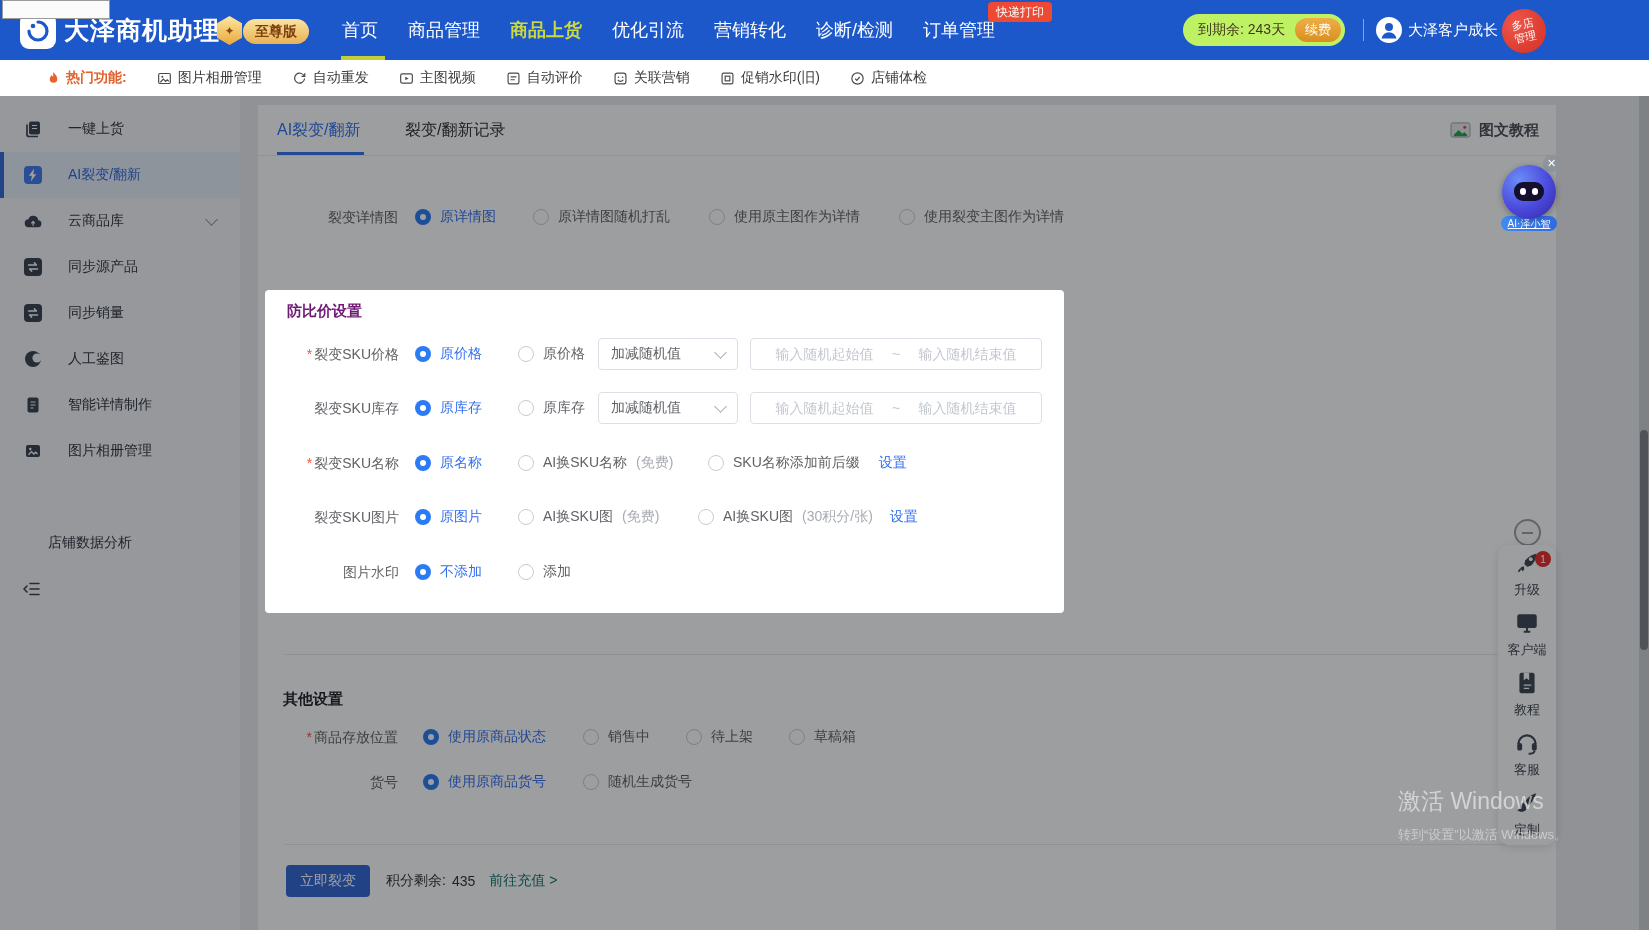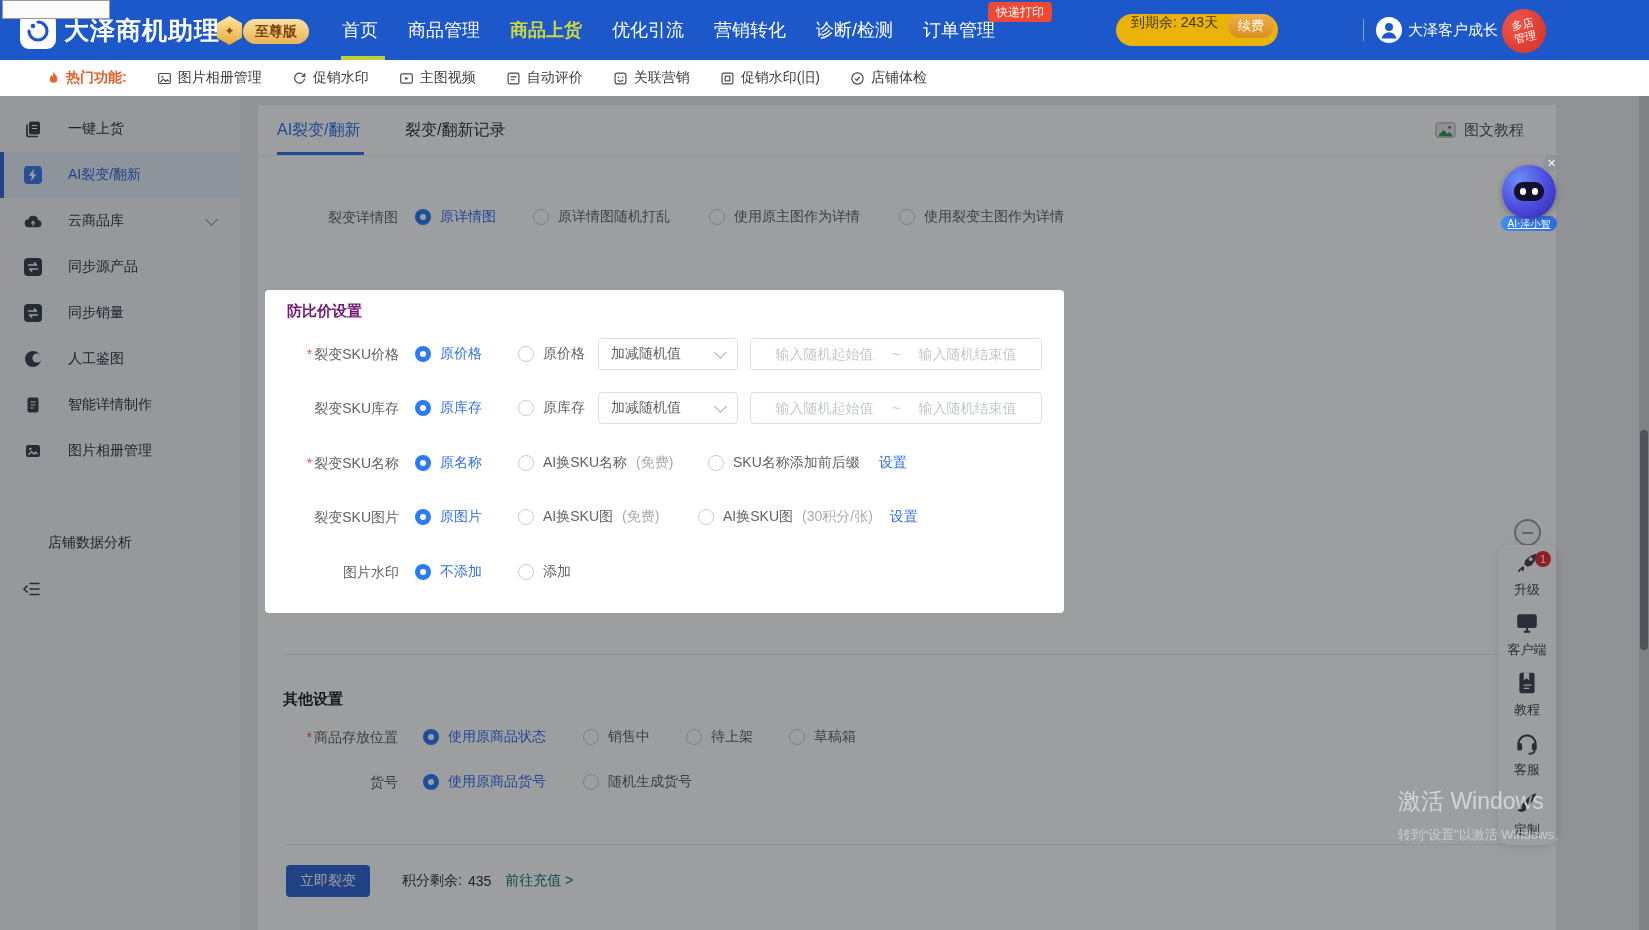--- a/index.html
+++ b/index.html
@@ -10,21 +10,21 @@
   .tooltip-remnant{position:absolute;left:2px;top:0;width:108px;height:19px;background:#fbfbfb;border:1px solid #9a9a9a;box-sizing:border-box;z-index:5;}
   .logo{position:absolute;left:20px;top:13px;width:36px;height:36px;border-radius:9px;background:#fff;display:flex;align-items:center;justify-content:center;}
   .brand{position:absolute;left:64px;top:0;height:60px;line-height:60px;color:#fff;font-size:25px;font-weight:bold;letter-spacing:1px;}
   .medal{position:absolute;left:217px;top:16px;width:25px;height:29px;background:linear-gradient(180deg,#ffe6a0,#e8a93c);clip-path:polygon(50% 0,100% 25%,100% 75%,50% 100%,0 75%,0 25%);display:flex;align-items:center;justify-content:center;color:#8a4a10;font-size:12px;}
   .edition-pill{position:absolute;left:243px;top:19px;height:25px;padding:0 12px;border-radius:13px;background:linear-gradient(180deg,#fae3a2,#e9b254);color:#7c3f0e;font-size:14px;font-weight:bold;display:flex;align-items:center;}
   .nav{position:absolute;left:342px;top:0;height:60px;display:flex;gap:30px;align-items:center;}
   .nitem{font-size:18px;color:#fff;cursor:pointer;white-space:nowrap;}
   .nitem.active{color:#ccd93f;font-weight:bold;}
   .nav-underline{position:absolute;left:341px;top:56px;width:44px;height:4px;background:#bfcf35;}
   .express-badge{position:absolute;left:988px;top:2px;padding:2px 8px;background:#ee4a33;border-radius:4px;color:#fff;font-size:12px;line-height:16px;cursor:pointer;}
-  .expiry-pill{position:absolute;left:1116px;top:14px;width:162px;height:32px;border-radius:16px;background:#eab308;display:flex;padding-left:15px;box-sizing:border-box;}
+  .expiry-pill{position:absolute;left:1183px;top:14px;width:162px;height:32px;border-radius:16px;background:#bef264;display:flex;align-items:center;padding-left:15px;box-sizing:border-box;}
   .expiry-text{font-size:14px;color:#43381f;}
   .renew-btn{margin-left:auto;margin-right:4px;width:46px;height:24px;border-radius:12px;background:linear-gradient(180deg,#efae48,#d8901e);color:#fff;font-size:13px;display:flex;align-items:center;justify-content:center;cursor:pointer;}
   .nav-divider{position:absolute;left:1363px;top:19px;width:1px;height:22px;background:rgba(255,255,255,.45);}
   .user-icon{position:absolute;left:1376px;top:17px;width:26px;height:26px;}
   .username{position:absolute;left:1408px;top:0;height:60px;line-height:60px;color:#fff;font-size:15px;}
   .multi-store{position:absolute;left:1502px;top:9px;width:44px;height:44px;border-radius:50%;background:radial-gradient(circle at 35% 30%,#f0564a,#d32f23);color:#fff;font-size:11px;line-height:13px;display:flex;flex-direction:column;align-items:center;justify-content:center;transform:rotate(-12deg);cursor:pointer;}
   
   .hotbar{position:absolute;left:0;top:60px;width:100%;height:36px;background:#fff;display:flex;align-items:center;padding-left:46px;box-sizing:border-box;gap:30px;}
   .hb-title{display:flex;align-items:center;gap:5px;color:#e0622d;font-weight:bold;font-size:14px;}
   .hb-item{display:flex;align-items:center;gap:6px;font-size:14px;color:#3c3c3c;cursor:pointer;white-space:nowrap;}
@@ -37,21 +37,21 @@
   .side-item.active .lb{color:#3168d9;}
   .side-item.noicon .lb{margin-left:48px;}
   .schev{position:absolute;right:24px;width:8px;height:8px;border-right:1.5px solid #8a8f98;border-bottom:1.5px solid #8a8f98;transform:rotate(45deg);margin-top:-4px;}
   .collapse-ic{position:absolute;left:22px;top:484px;width:20px;height:18px;cursor:pointer;}
   
   .card{position:absolute;left:258px;top:105px;width:1298px;height:825px;background:#fff;}
   .tabrow{position:absolute;left:0;top:0;right:0;height:50px;border-bottom:1px solid #ebedf0;}
   .tab1{position:absolute;left:19px;top:0;height:50px;line-height:50px;color:#3370f0;font-size:16px;cursor:pointer;}
   .tab1-line{position:absolute;left:19px;top:47px;width:87px;height:3px;background:#3370f0;}
   .tab2{position:absolute;left:147px;top:0;height:50px;line-height:50px;color:#303133;font-size:16px;cursor:pointer;}
-  .tutorial{position:absolute;right:32px;top:0;height:50px;display:flex;align-items:center;gap:8px;color:#4a4f57;font-size:15px;cursor:pointer;}
+  .tutorial{position:absolute;right:17px;top:0;height:50px;display:flex;align-items:center;gap:8px;color:#4a4f57;font-size:15px;cursor:pointer;font-weight:bold;}
   
   .prow{position:absolute;left:0;width:100%;height:32px;}
   .flabel{position:absolute;left:0;width:140px;text-align:right;font-size:14px;color:#606266;line-height:32px;white-space:nowrap;}
   .req{color:#f25643;margin-right:2px;}
   .opt{position:absolute;display:flex;align-items:center;gap:9px;height:32px;font-size:14px;color:#606266;cursor:pointer;white-space:nowrap;}
   .radio{width:16px;height:16px;border-radius:50%;border:1px solid #c8ccd2;background:#fff;box-sizing:border-box;flex:none;position:relative;}
   .radio.on{border:none;background:#2b7bf5;}
   .radio.on::after{content:"";position:absolute;left:5px;top:5px;width:6px;height:6px;border-radius:50%;background:#fff;}
   .blue{color:#3370f0;}
   .note{color:#a8abb2;}
@@ -61,21 +61,21 @@
   .rangebox{position:absolute;top:0;width:292px;height:32px;border:1px solid #dcdfe6;border-radius:4px;background:#fff;display:flex;align-items:center;box-sizing:border-box;padding:0 10px;gap:4px;}
   .rangebox input{border:none;outline:none;flex:1;min-width:0;font-size:14px;color:#333;font-family:inherit;text-align:center;background:transparent;}
   .rangebox input::placeholder{color:#c3c7cf;}
   .tilde{color:#c3c7cf;font-size:14px;flex:none;}
   .panel{position:absolute;left:7px;top:185px;width:799px;height:323px;background:#fff;border-radius:4px;}
   .panel-title{position:absolute;left:22px;top:12px;font-size:15px;font-weight:bold;color:#701a75;}
   .hdiv{position:absolute;left:27px;width:1255px;height:1px;background:#e8eaed;}
   .other-title{position:absolute;left:25px;top:585px;font-size:15px;font-weight:bold;color:#1f2329;}
   .footer-row{position:absolute;left:28px;top:760px;height:32px;display:flex;align-items:center;font-size:14px;color:#303133;}
   .submit-btn{width:84px;height:32px;border:none;border-radius:4px;background:#3166d2;color:#fff;font-size:14px;font-family:inherit;cursor:pointer;}
-  .points-label{margin-left:32px;}
+  .points-label{margin-left:16px;}
   .points-value{margin-left:6px;}
   .recharge{margin-left:14px;color:#0f766e;cursor:pointer;}
   
   .minus-circle{position:absolute;left:1514px;top:519px;width:27px;height:27px;border-radius:50%;border:2px solid #9aa0a8;background:#fafafa;box-sizing:border-box;display:flex;align-items:center;justify-content:center;cursor:pointer;}
   .minus-circle span{width:11px;height:2px;background:#9aa0a8;display:block;}
   .sidetool{position:absolute;left:1498px;top:545px;width:58px;height:300px;background:#fff;border-radius:10px;box-shadow:0 2px 8px rgba(0,0,0,.12);}
   .tool-item{position:absolute;left:0;width:100%;display:flex;flex-direction:column;align-items:center;gap:5px;color:#3e4654;font-size:13px;cursor:pointer;}
   .tool-badge{position:absolute;left:37px;top:1px;width:16px;height:16px;border-radius:50%;background:#e82c2c;color:#fff;font-size:11px;display:flex;align-items:center;justify-content:center;z-index:2;}
   
   .sb-track{position:absolute;right:0;top:96px;width:10px;bottom:0;background:#cdd0d4;}
@@ -156,21 +156,21 @@
           <circle cx="6.4" cy="7" r="1.2" fill="#4a4a4a"></circle>
           <path d="M4 13.5l3.6-3.8 2.8 2.8 2-2 1.8 2" fill="none" stroke="#4a4a4a" stroke-width="1.4"></path>
         </svg>
       <span>图片相册管理</span>
     </span>
     <span class="hb-item">
       <svg class="i15" viewBox="0 0 18 18">
           <path d="M14.6 6.2A6 6 0 1 0 15 9.6" fill="none" stroke="#4a4a4a" stroke-width="1.5" stroke-linecap="round"></path>
           <path d="M15.3 2.6v3.9h-3.9" fill="none" stroke="#4a4a4a" stroke-width="1.5"></path>
         </svg>
-      <span>促销水印</span>
+      <span>自动重发</span>
     </span>
     <span class="hb-item">
       <svg class="i15" viewBox="0 0 18 18">
           <rect x="2" y="3.5" width="14" height="11" rx="2" fill="none" stroke="#4a4a4a" stroke-width="1.4"></rect>
           <path d="M7.5 6.8l4 2.2-4 2.2z" fill="#4a4a4a"></path>
         </svg>
       <span>主图视频</span>
     </span>
     <span class="hb-item">
       <svg class="i15" viewBox="0 0 18 18">

